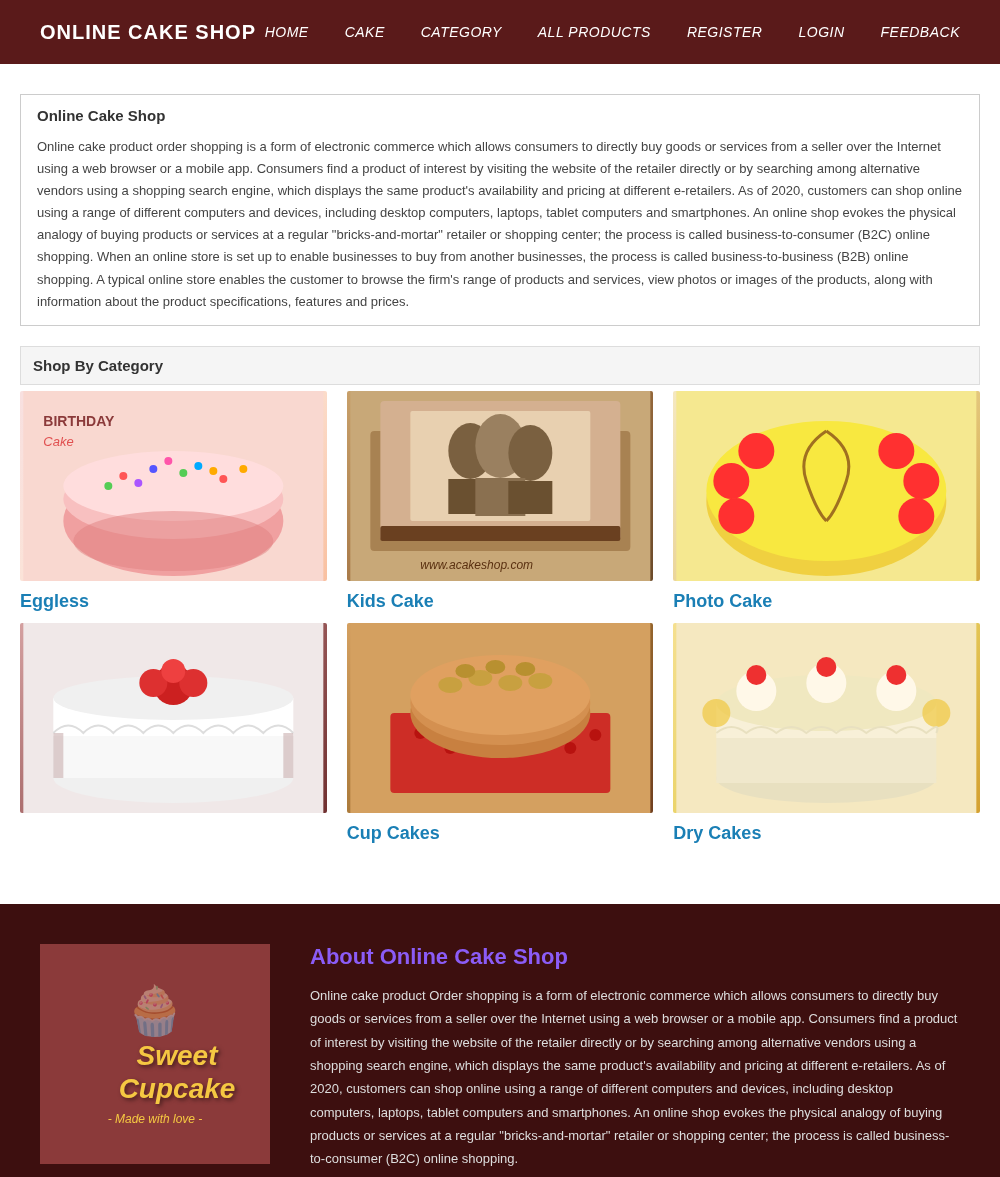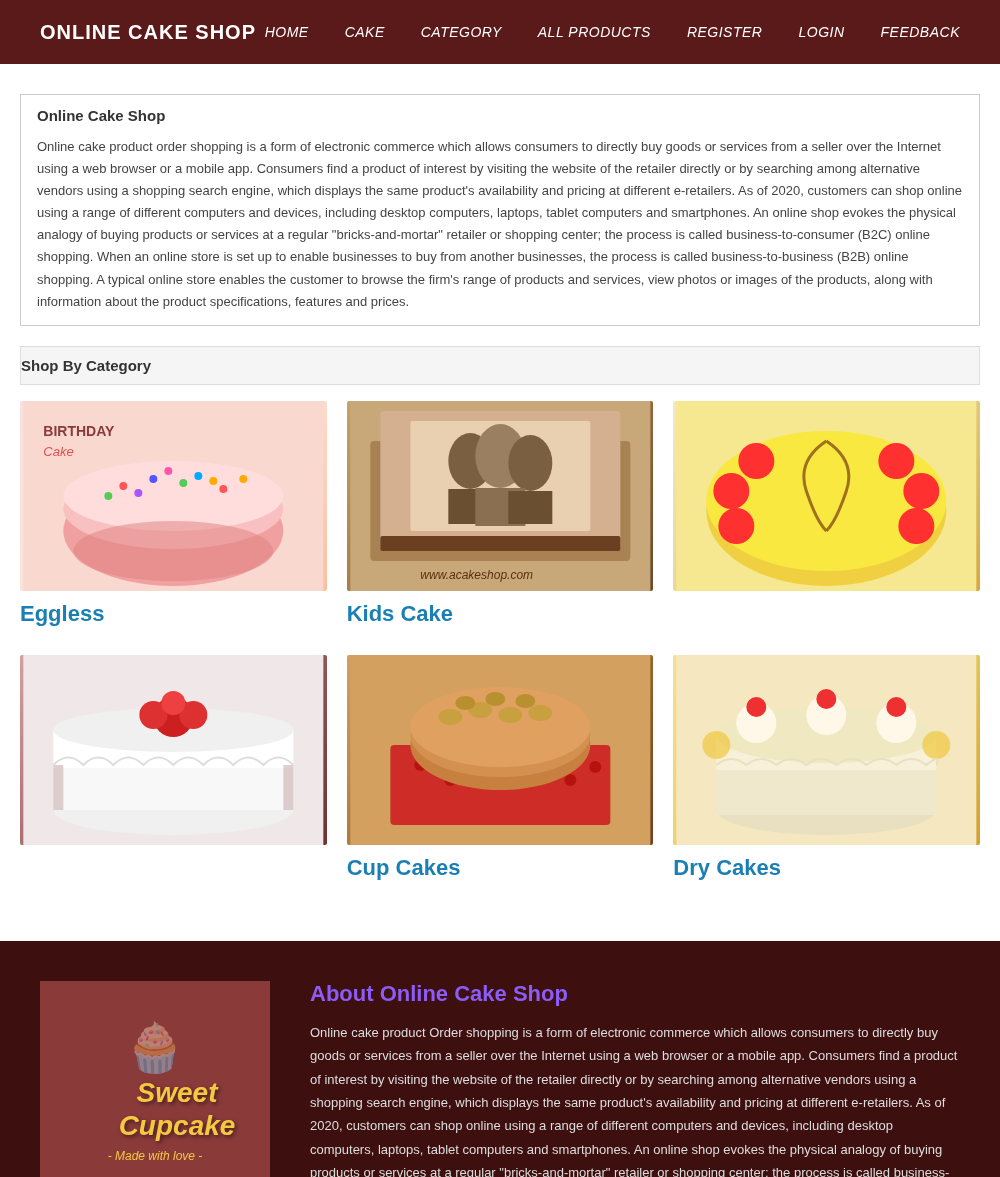--- a/index.html
+++ b/index.html
@@ -57,39 +57,39 @@
       font-size: 13px;
       line-height: 1.7;
       color: #444;
       margin-top: 12px;
     }
 
     
     .section-header {
       background: #f5f5f5;
       border: 1px solid #ddd;
-      padding: 10px 0;
+      padding: 10px 12px;
       font-size: 15px;
       font-weight: bold;
-      margin-bottom: 16px;
+      margin-bottom: 6px;
     }
 
     .category-grid {
       display: grid;
       grid-template-columns: repeat(3, 1fr);
-      gap: 28px 20px;
+      gap: 11px 20px;
       margin-bottom: 30px;
     }
 
     .category-item {
       cursor: pointer;
     }
     .category-label {
       color: #1a7fb5;
-      font-size: 22px;
+      font-size: 18px;
       font-weight: bold;
       margin-top: 10px;
       display: block;
     }
 
     
     .cake-img {
       width: 100%;
       height: 190px;
       display: flex;
@@ -255,20 +255,21 @@
       <circle cx="220" cy="60" r="18" fill="#ff3030"></circle>
       <circle cx="55" cy="90" r="18" fill="#ff3030"></circle>
       <circle cx="245" cy="90" r="18" fill="#ff3030"></circle>
       <circle cx="60" cy="125" r="18" fill="#ff3030"></circle>
       <circle cx="240" cy="125" r="18" fill="#ff3030"></circle>
 
       <path d="M 150 40 Q 180 60 170 90 Q 160 120 150 130" stroke="#a07020" stroke-width="3" fill="none"></path>
       <path d="M 150 40 Q 120 60 130 90 Q 140 120 150 130" stroke="#a07020" stroke-width="3" fill="none"></path>
     </svg>
         </div>
+        <span class="category-label">Photo Cake</span>
       </div>
       <div class="category-item">
         <div class="cake-img premium-bg">
           <svg viewBox="0 0 300 190" xmlns="http://www.w3.org/2000/svg">
       <rect width="300" height="190" fill="#f0e8e8"></rect>
 
       <ellipse cx="150" cy="155" rx="120" ry="25" fill="#f0f0f0"></ellipse>
       <rect x="30" y="110" width="240" height="45" fill="#f8f8f8"></rect>
       <rect x="30" y="75" width="240" height="38" fill="#fff"></rect>
       <ellipse cx="150" cy="75" rx="120" ry="22" fill="#f0f0f0"></ellipse>

